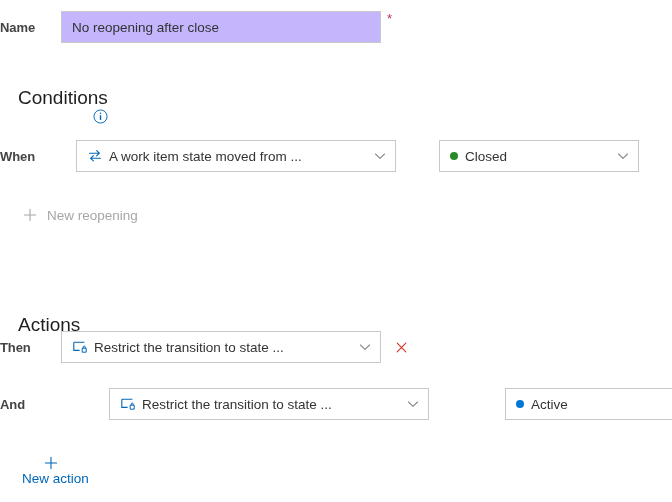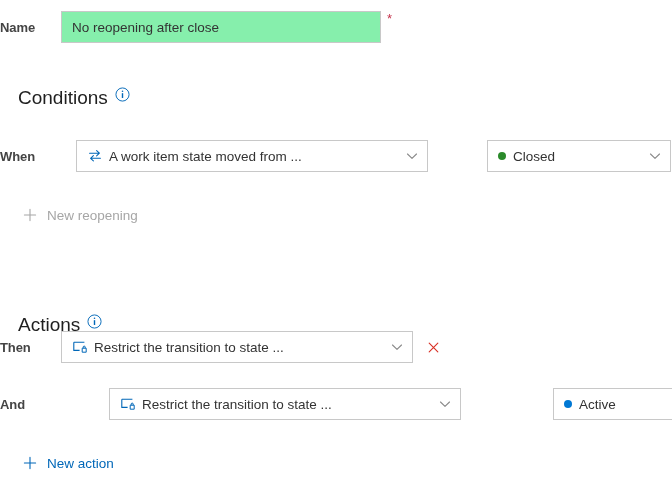--- a/index.html
+++ b/index.html
@@ -31,21 +31,21 @@
     box-sizing: border-box;
     letter-spacing: -0.1px;
   }
 
   
   .text-input {
     width: 320px;
     height: 32px;
     box-sizing: border-box;
     border: 1px solid #c8c8c8;
-    background: #86efac;
+    background: #c4b5fd;
     font-family: "Liberation Sans", sans-serif;
     font-size: 13.5px;
     color: #333333;
     padding: 0 10px;
     outline: none;
   }
   .required-star {
     color: #c4314b;
     font-size: 13px;
     line-height: 1;
@@ -63,22 +63,22 @@
     height: 32px;
     display: flex;
     align-items: center;
     padding: 0 8px 0 10px;
     font-size: 13.5px;
     color: #333333;
     cursor: pointer;
     position: relative;
     overflow: hidden;
   }
-  .dropdown.wide { width: 352px; }
-  .dropdown.narrow { width: 184px; margin-left: 44px; }
+  .dropdown.wide { width: 320px; }
+  .dropdown.narrow { width: 200px; margin-left: 28px; }
 
   .dd-text {
     flex: 1 1 auto;
     white-space: nowrap;
     overflow: hidden;
     text-overflow: clip;
     margin-left: 6px;
   }
   .dd-text.no-icon { margin-left: 0; }
 
@@ -108,25 +108,26 @@
     width: 8px;
     height: 8px;
     border-radius: 50%;
     margin-right: 7px;
   }
 
   
   .section-head {
     position: absolute;
     display: flex;
-    align-items: flex-start;
+    align-items: flex-end;
     font-size: 19px;
     font-weight: normal;
     color: #1f1f1f;
     left: 18px;
+    flex-direction: column;
   }
   .info-icon {
     width: 15px;
     height: 15px;
     margin-left: 7px;
     display: block;
   }
   .info-icon svg { display: block; }
 
   
@@ -161,21 +162,21 @@
   .delete-btn svg { display: block; }
 
   
   #name-row      { left: 0;   top: 11px; }
   #conditions-hd { top: 87px; }
   #when-row      { left: 0;   top: 140px; gap: 15px; }
   #new-condition { left: 22px; top: 207px; }
   #actions-hd    { top: 289px; margin-top: 25px; }
   #then-row      { left: 0;   top: 331px; justify-content: center; }
   #and-row       { left: 0;   top: 388px; gap: 48px; }
-  #new-action    { left: 22px; top: 455px; }
+  #new-action    { left: 22px; top: 455px; flex-direction: column; }
 </style>
 </head>
 <body>
 
 <div class="row" id="name-row">
   <div class="row-label">Name</div>
   <input class="text-input" type="text" value="No reopening after close" style="">
   <span class="required-star">*</span>
 </div>
 

